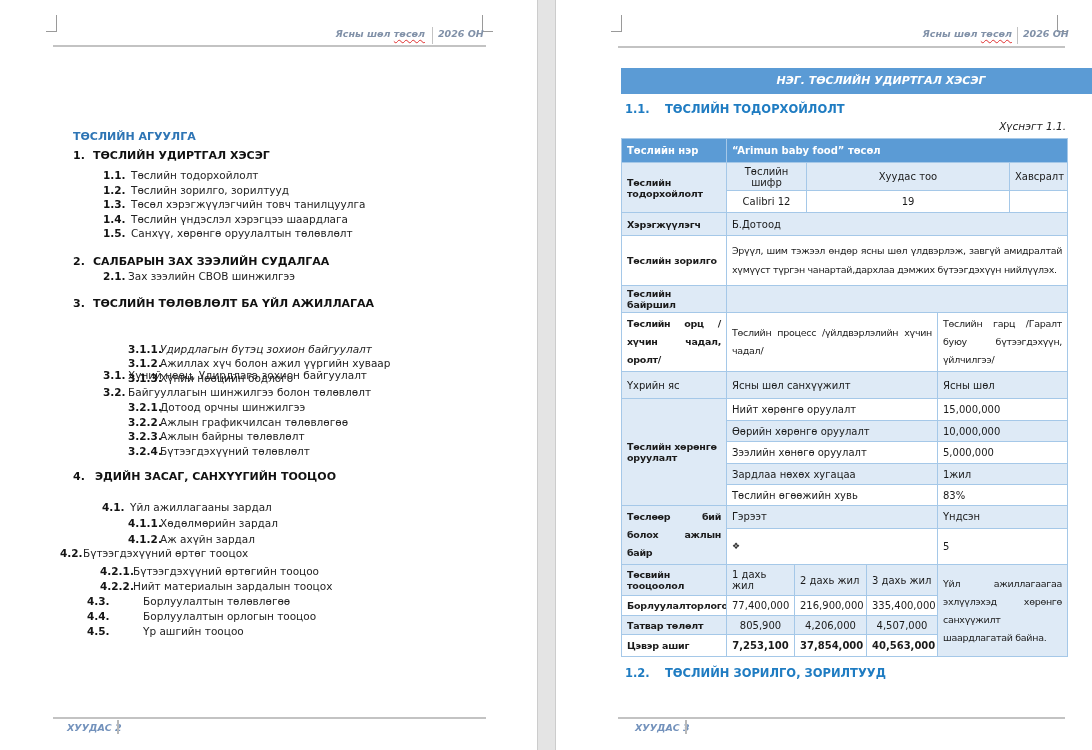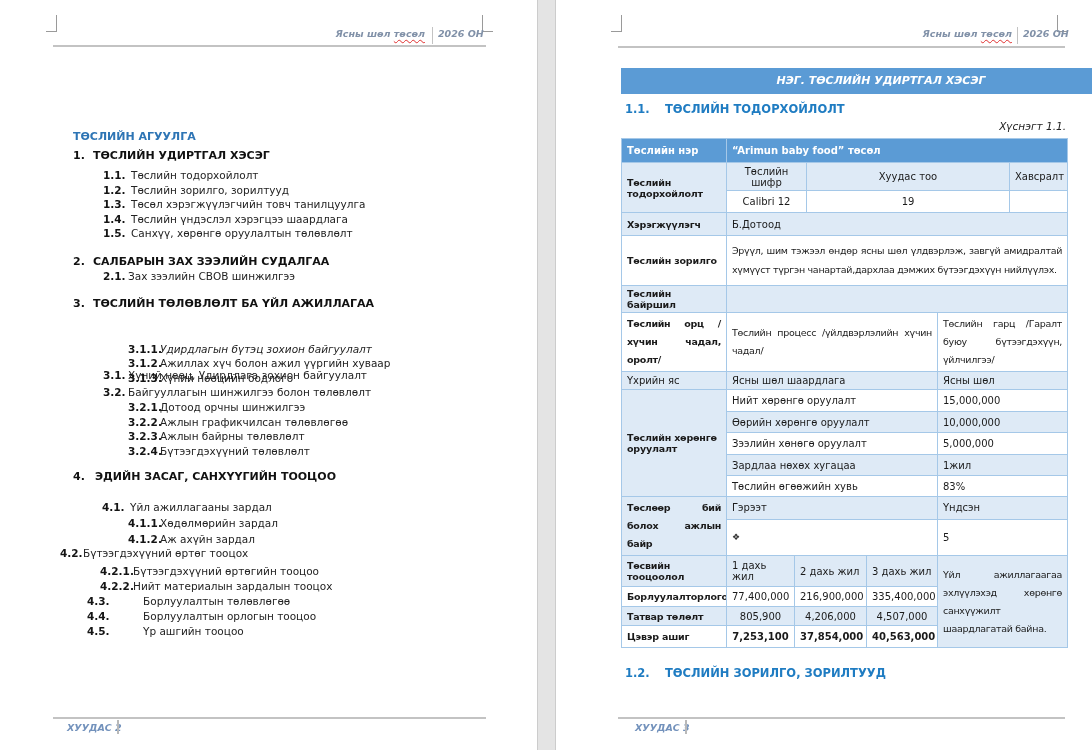--- a/index.html
+++ b/index.html
@@ -241,23 +241,23 @@
       </tr>
       <tr style="height:21px">
         <td class="band lbl">Төслийн байршил</td>
         <td class="band" colspan="6"></td>
       </tr>
       <tr style="height:48px">
         <td class="lbl vtop just">Төслийн орц /хүчин чадал, оролт/</td>
         <td class="just vtop" colspan="4">Төслийн процесс /үйлдвэрлэлийн хүчин чадал/</td>
         <td class="just vtop" colspan="2">Төслийн гарц /Гаралт буюу бүтээгдэхүүн, үйлчилгээ/</td>
       </tr>
-      <tr style="height:18px">
+      <tr style="height:27px">
         <td class="band">Үхрийн яс</td>
-        <td class="band" colspan="4">Ясны шөл  шаардлага</td>
+        <td class="band" colspan="4">Ясны шөл  санхүүжилт</td>
         <td class="band" colspan="2">Ясны шөл</td>
       </tr>
       <tr style="height:22px">
         <td class="band lbl vtop" rowspan="5">Төслийн хөрөнгө оруулалт</td>
         <td colspan="4">Нийт хөрөнгө оруулалт</td>
         <td colspan="2">15,000,000</td>
       </tr>
       <tr style="height:21px">
         <td class="band" colspan="4">Өөрийн хөрөнгө оруулалт</td>
         <td class="band" colspan="2">10,000,000</td>

